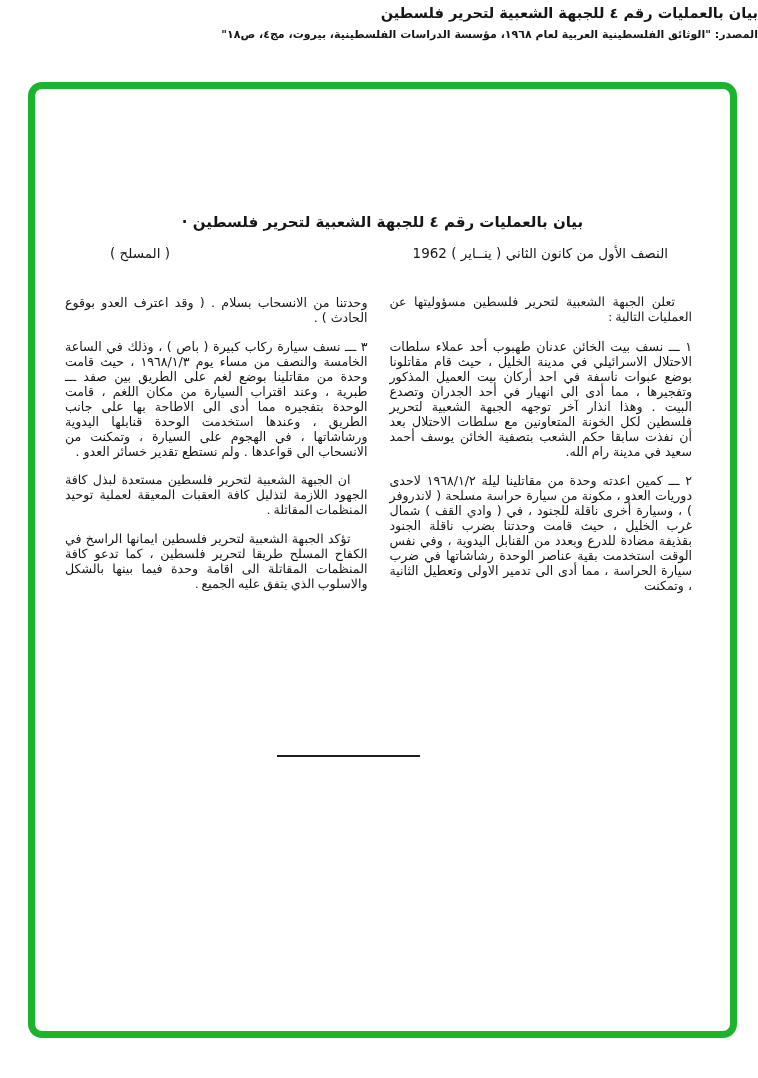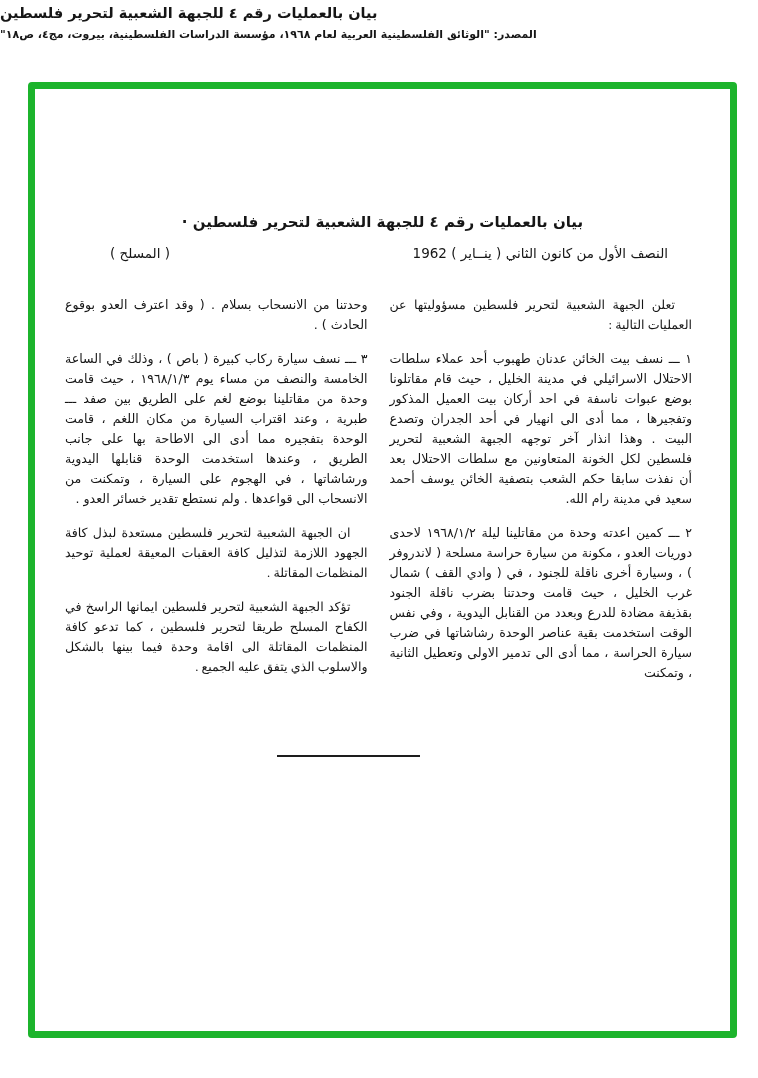--- a/index.html
+++ b/index.html
@@ -5,30 +5,30 @@
   html,body { margin:0; padding:0; background:#ffffff; }
   body {
     width:758px; height:1078px;
     font-family:"DejaVu Sans", sans-serif;
     color:#161616;
     -webkit-font-smoothing:antialiased;
   }
   .page { position:relative; width:758px; height:1078px; overflow:hidden; background:#fff; }
 
   
-  .page-header { position:absolute; top:5px; left:0; right:0; text-align:left; direction:rtl; }
+  .page-header { position:absolute; top:5px; left:0; right:0; text-align:right; direction:rtl; }
   .page-header .h1 { font-size:14.5px; font-weight:bold; letter-spacing:0; }
   .page-header .h2 { font-size:11px; font-weight:bold; margin-top:7px; }
 
   
   .doc-frame {
     position:absolute; left:28px; top:82px;
     width:695px; height:942px;
     border:7px solid #1cb42c;
-    border-radius:4px;
+    border-radius:14px;
     background:#fff;
   }
 
   .doc-title {
     position:absolute; top:124px; left:60px; right:60px;
     text-align:center; direction:rtl;
     font-weight:bold; font-size:15px;
   }
   .date-row {
     position:absolute; top:156px; right:62px; left:75px;
@@ -37,21 +37,21 @@
   }
 
   .columns {
     position:absolute; top:206px; right:38px; left:30px;
     direction:rtl; display:flex; gap:22px;
   }
   .col { flex:1; }
   .col p {
     margin:0 0 14px 0;
     font-size:12.6px;
-    line-height:20px;
+    line-height:15px;
     text-align:justify;
     direction:rtl;
   }
   .col p.indent { text-indent:17px;font-family:Liberation Serif, serif; }
 
   .divider {
     position:absolute;
     top:460px; left:212px;
     width:143px; height:2px;
     background:#1d1d1d;

